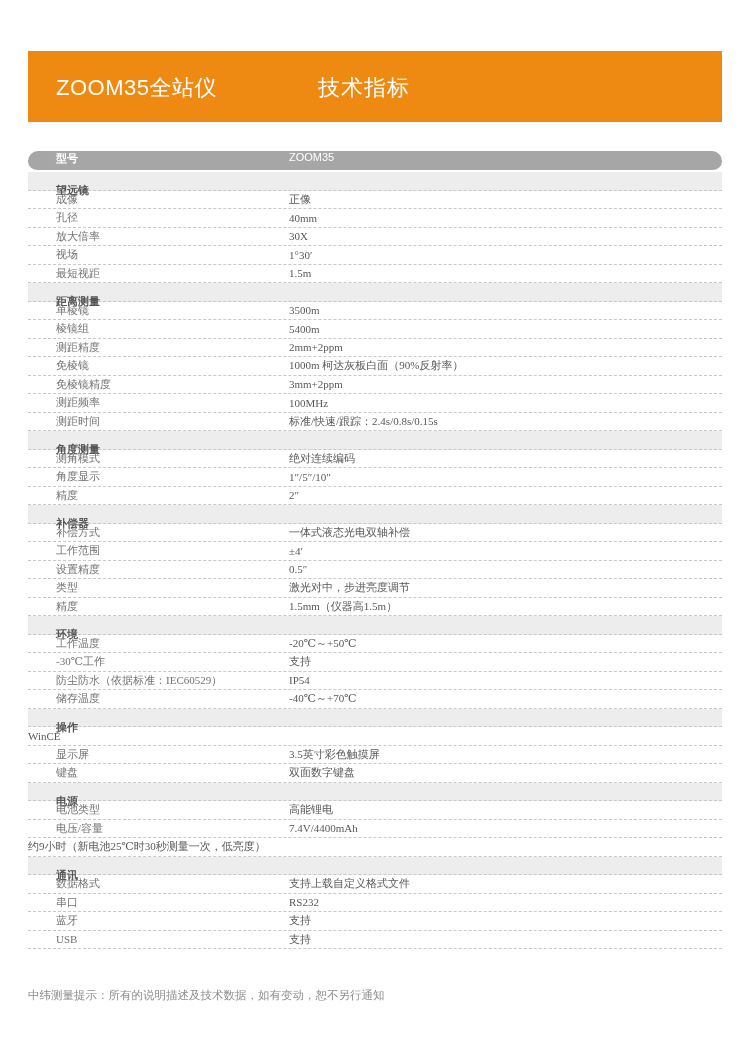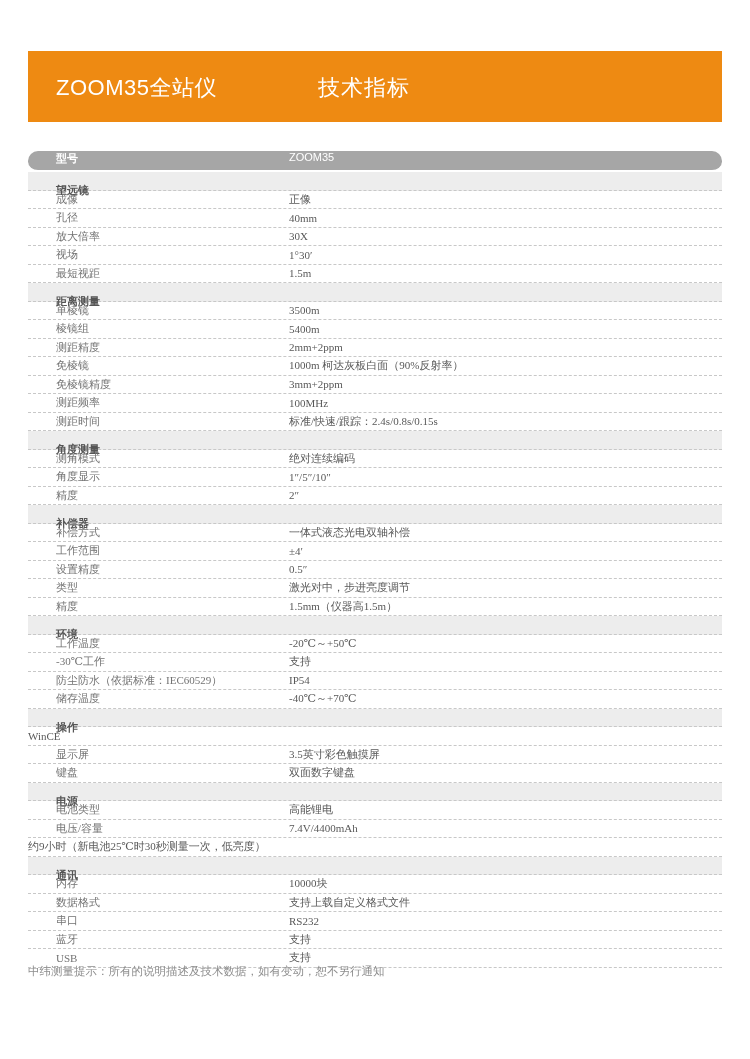--- a/index.html
+++ b/index.html
@@ -43,21 +43,21 @@
     background:#ffffff;
     font-family:"Liberation Serif","DejaVu Serif",serif;
   }
   .row.data .c-label{
     padding-left:28px;width:261px;box-sizing:border-box;color:#737373;
     white-space:nowrap;overflow:hidden;
   }
   .row.data .c-value{color:#595959;white-space:nowrap;overflow:hidden;}
   
   .footer-note{
-    position:absolute;left:28px;top:964px;font-size:11.5px;color:#8C8C8C;
+    position:absolute;left:28px;top:988px;font-size:11.5px;color:#8C8C8C;
   }
 </style>
 </head>
 <body>
 
 <div class="banner">
   <div class="product">ZOOM35全站仪</div>
   <div class="section-title">技术指标</div>
 </div>
 
@@ -203,24 +203,20 @@
         <div class="c-label">电压/容量</div>
         <div class="c-value">7.4V/4400mAh</div>
       </div>
       <div class="row data">
         <div class="c-value">约9小时（新电池25℃时30秒测量一次，低亮度）</div>
       </div>
       <div class="row section">
         <div class="s-title">通讯</div>
       </div>
       <div class="row data">
-        <div class="c-label">内存</div>
-        <div class="c-value">10000块</div>
-      </div>
-      <div class="row data">
         <div class="c-label">数据格式</div>
         <div class="c-value">支持上载自定义格式文件</div>
       </div>
       <div class="row data">
         <div class="c-label">串口</div>
         <div class="c-value">RS232</div>
       </div>
       <div class="row data">
         <div class="c-label">蓝牙</div>
         <div class="c-value">支持</div>

